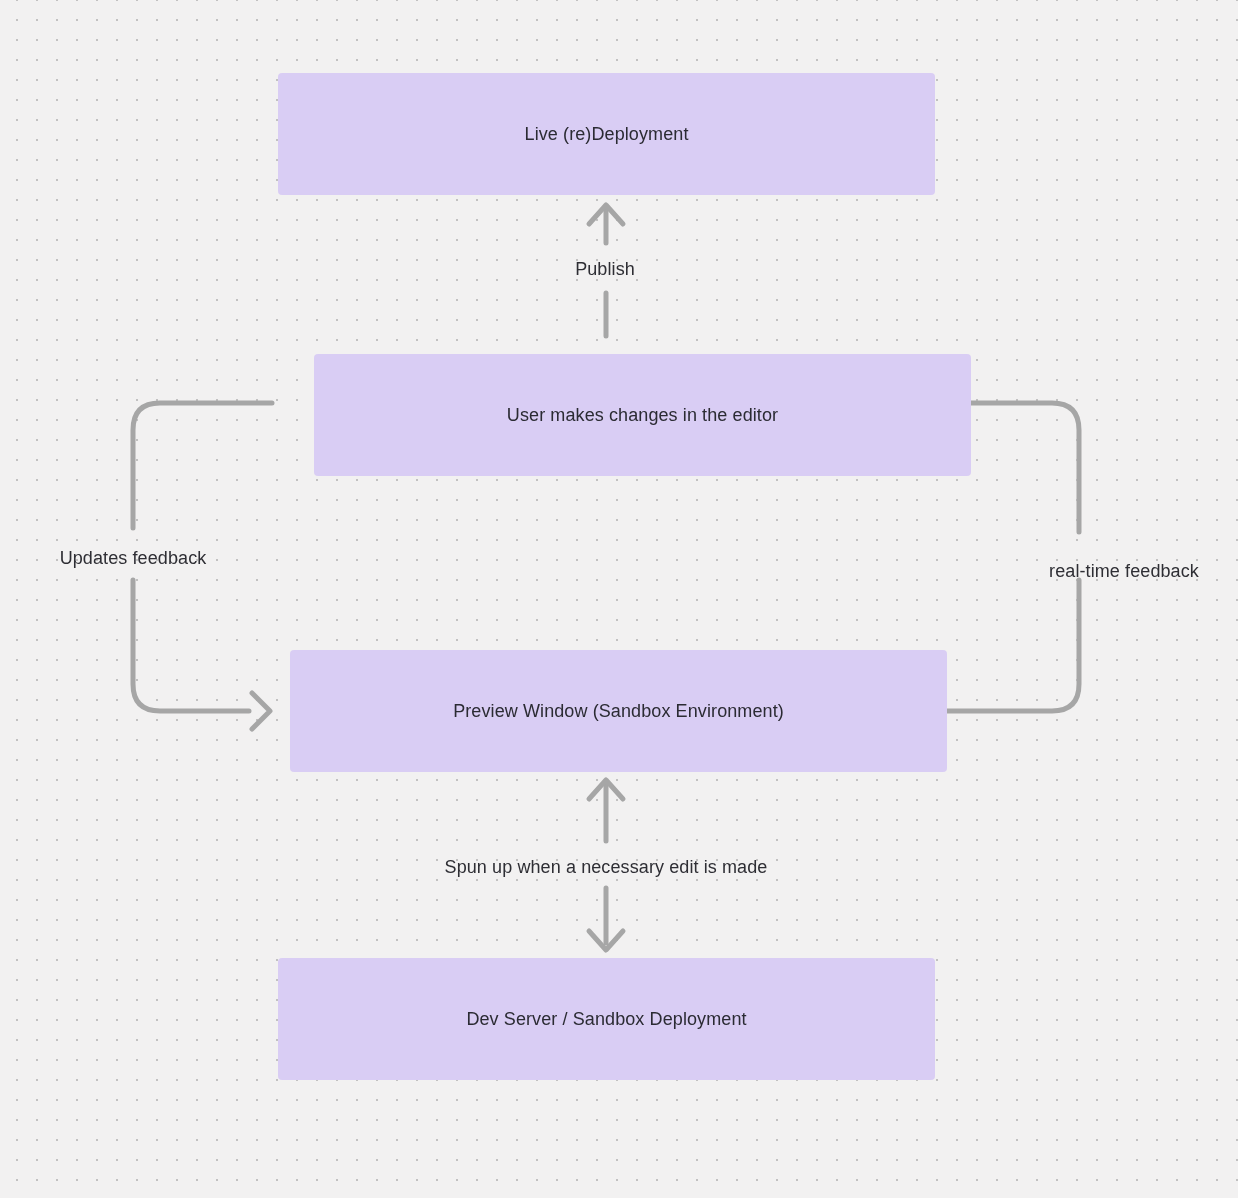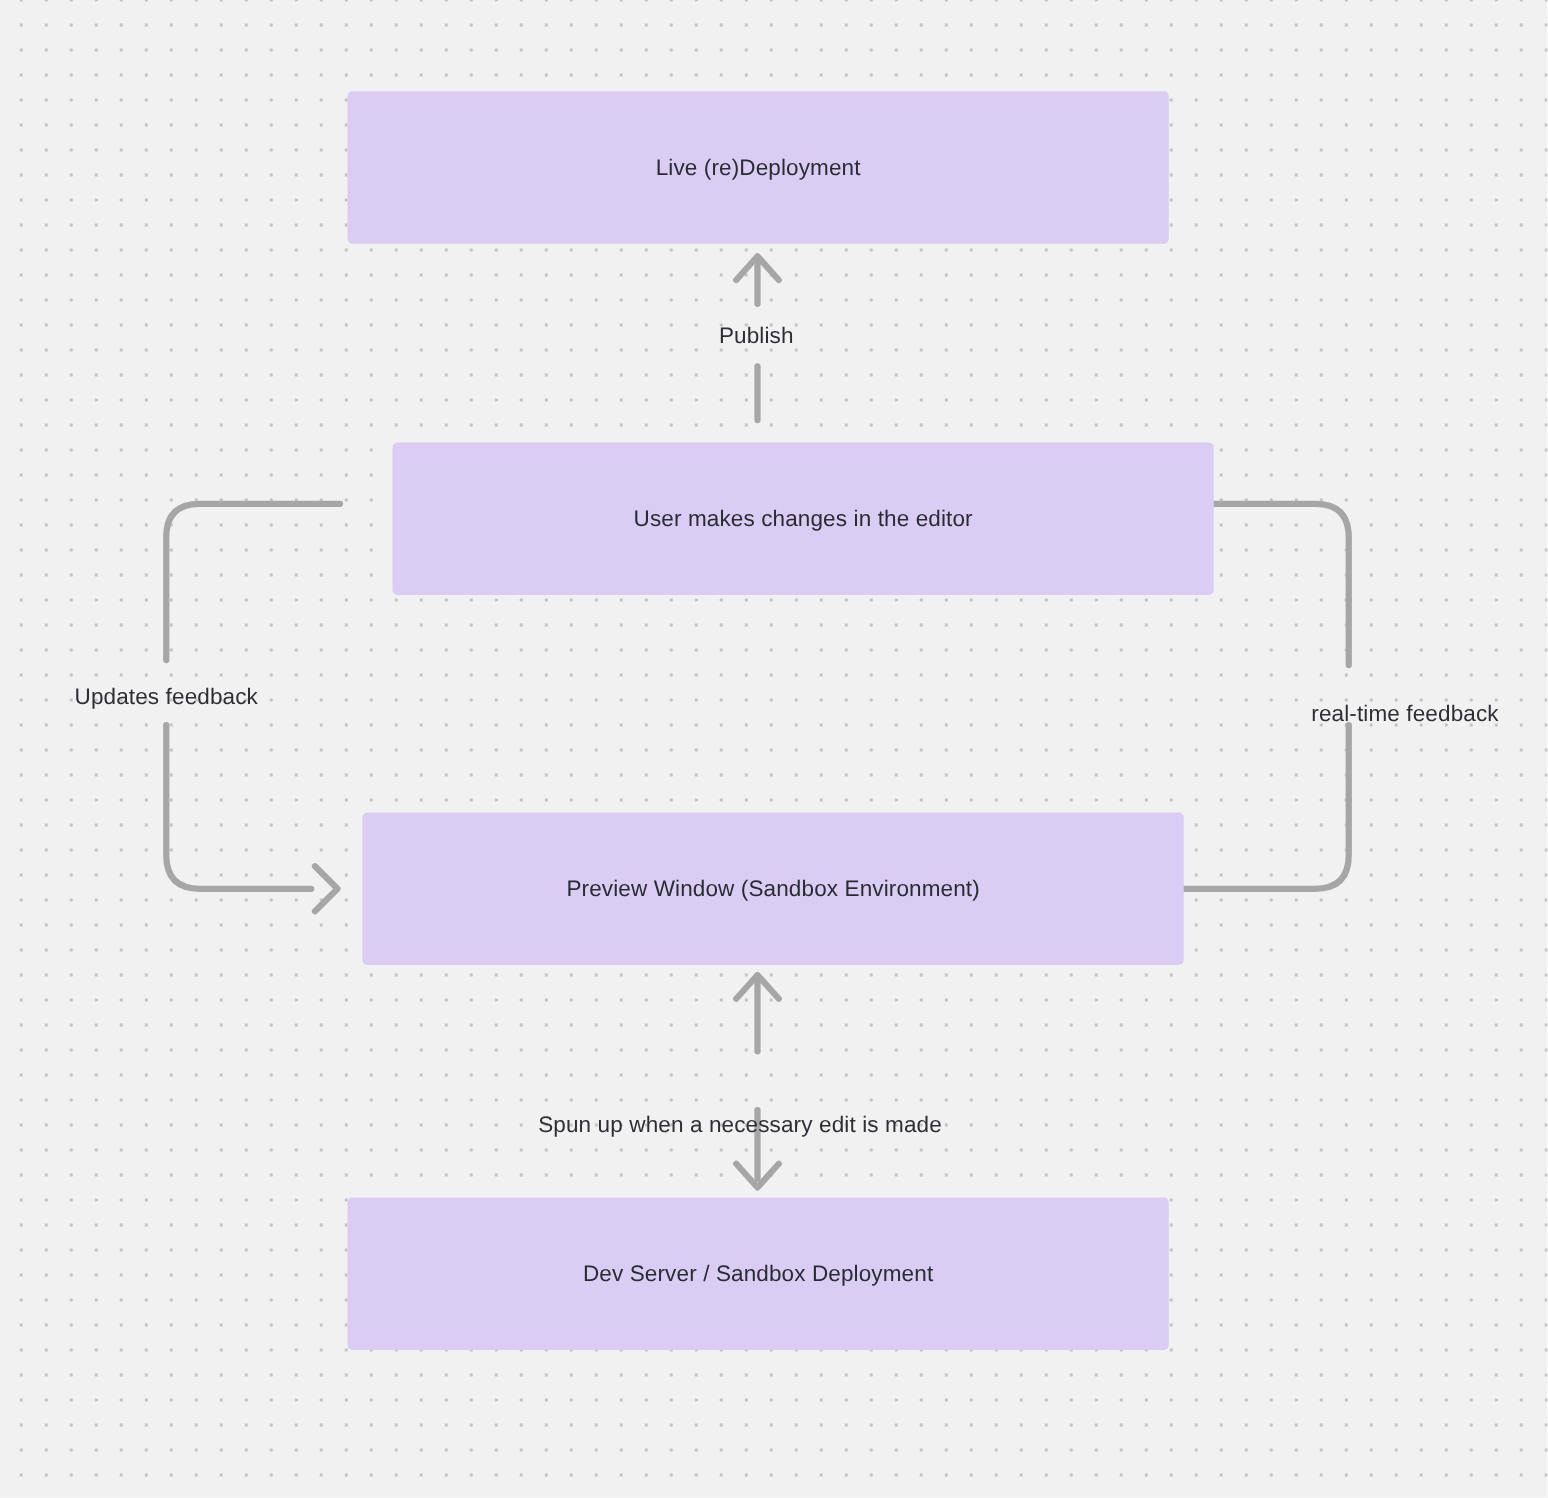--- a/index.html
+++ b/index.html
@@ -107,15 +107,15 @@
     <span>Preview Window (Sandbox Environment)</span>
   </div>
 
   <div class="node" style="left:278px; top:958px;">
     <span>Dev Server / Sandbox Deployment</span>
   </div>
 
   <div class="edge-label" style="left:605px; top:269px;">Publish</div>
   <div class="edge-label" style="left:133px; top:558px;">Updates feedback</div>
   <div class="edge-label" style="left:1124px; top:558px;margin-top:13px;">real-time feedback</div>
-  <div class="edge-label" style="left:592px; top:867px;margin-top:33px;">Spun up when a necessary edit is made</div>
+  <div class="edge-label" style="left:606px; top:867px;">Spun up when a necessary edit is made</div>
 
 </div>
 
 </body></html>

